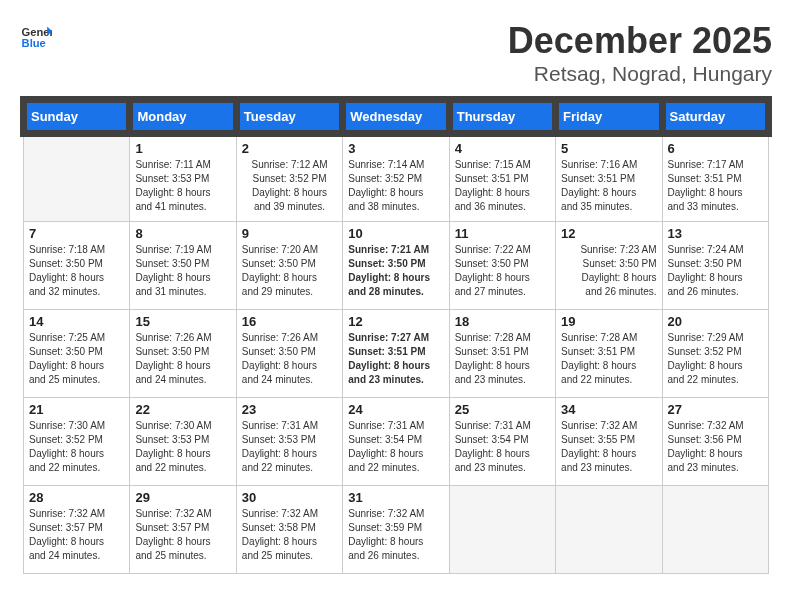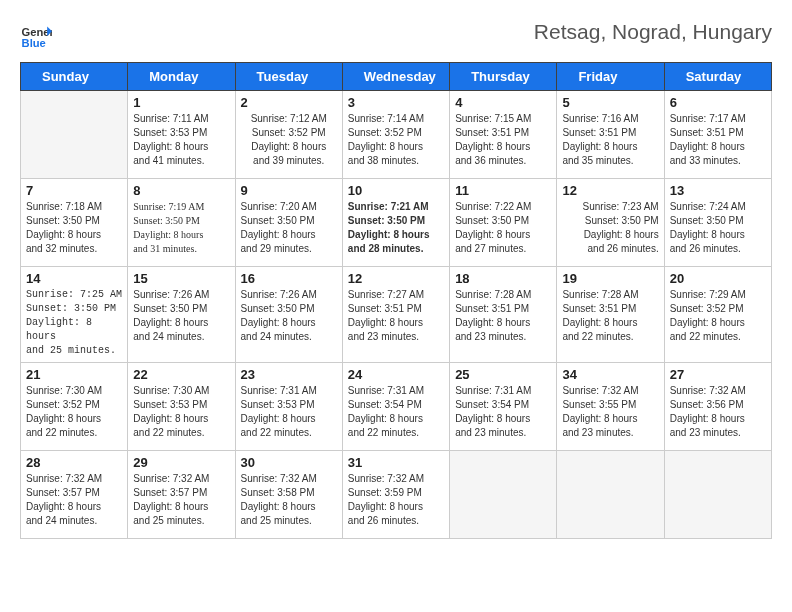--- a/index.html
+++ b/index.html
@@ -40,23 +40,23 @@
     .calendar {
       width: 100%;
       border-collapse: collapse;
       table-layout: fixed;
     }
     .calendar th {
       background: #1a73e8;
       color: #fff;
       font-size: 13px;
       font-weight: bold;
-      padding: 6px 21px;
+      padding: 6px 4px;
       text-align: left;
-      border: 1px solid #404040;
+      border: 7px solid #404040;
     }
     .calendar td {
       vertical-align: top;
       border: 1px solid #ccc;
       padding: 4px 5px;
       font-size: 10.5px;
       color: #333;
       height: 88px;
       background: #fff;
     }
@@ -80,20 +80,21 @@
 
 <div class="header">
   <div class="logo">
     <svg class="logo-icon" viewBox="0 0 40 40">
       <text x="2" y="20" font-size="14" font-weight="bold" fill="#333">General</text>
       <text x="2" y="34" font-size="14" font-weight="bold" fill="#1a73e8">Blue</text>
       <polygon points="34,8 40,14 34,20" fill="#1a73e8"></polygon>
     </svg>
   </div>
   <div class="title-block">
+    <div class="month-title">December 2025</div>
     <div class="subtitle">Retsag, Nograd, Hungary</div>
   </div>
 </div>
 
 <table class="calendar">
   <thead>
     <tr>
     <th>Sunday</th>
         <th>Monday</th>
         <th>Tuesday</th>
@@ -152,21 +153,21 @@
       <tr>
         <td>
           <div class="day-num">7</div>
           <div class="cell-info" style="white-space: pre-line;">Sunrise: 7:18 AM
 Sunset: 3:50 PM
 Daylight: 8 hours
 and 32 minutes.</div>
         </td>
         <td>
           <div class="day-num">8</div>
-          <div class="cell-info" style="white-space: pre-line; font-family: Liberation Serif, serif;">Sunrise: 7:19 AM
+          <div class="cell-info" style="white-space: pre-line;">Sunrise: 7:19 AM
 Sunset: 3:50 PM
 Daylight: 8 hours
 and 31 minutes.</div>
         </td>
         <td>
           <div class="day-num">9</div>
           <div class="cell-info" style="white-space: pre-line;">Sunrise: 7:20 AM
 Sunset: 3:50 PM
 Daylight: 8 hours
 and 29 minutes.</div>
@@ -196,42 +197,42 @@
           <div class="day-num">13</div>
           <div class="cell-info" style="white-space: pre-line;">Sunrise: 7:24 AM
 Sunset: 3:50 PM
 Daylight: 8 hours
 and 26 minutes.</div>
         </td>
       </tr>
       <tr>
         <td>
           <div class="day-num">14</div>
-          <div class="cell-info" style="white-space: pre-line; font-family: Liberation Mono, monospace;">Sunrise: 7:25 AM
+          <div class="cell-info" style="white-space: pre-line;">Sunrise: 7:25 AM
 Sunset: 3:50 PM
 Daylight: 8 hours
 and 25 minutes.</div>
         </td>
         <td>
           <div class="day-num">15</div>
           <div class="cell-info" style="white-space: pre-line;">Sunrise: 7:26 AM
 Sunset: 3:50 PM
 Daylight: 8 hours
 and 24 minutes.</div>
         </td>
         <td>
           <div class="day-num">16</div>
           <div class="cell-info" style="white-space: pre-line;">Sunrise: 7:26 AM
 Sunset: 3:50 PM
 Daylight: 8 hours
 and 24 minutes.</div>
         </td>
         <td>
           <div class="day-num">12</div>
-          <div class="cell-info" style="white-space: pre-line;">Sunrise: 7:27 AM
+          <div class="cell-info" style="white-space: pre-line; font-weight: bold;">Sunrise: 7:27 AM
 Sunset: 3:51 PM
 Daylight: 8 hours
 and 23 minutes.</div>
         </td>
         <td>
           <div class="day-num">18</div>
           <div class="cell-info" style="white-space: pre-line;">Sunrise: 7:28 AM
 Sunset: 3:51 PM
 Daylight: 8 hours
 and 23 minutes.</div>

